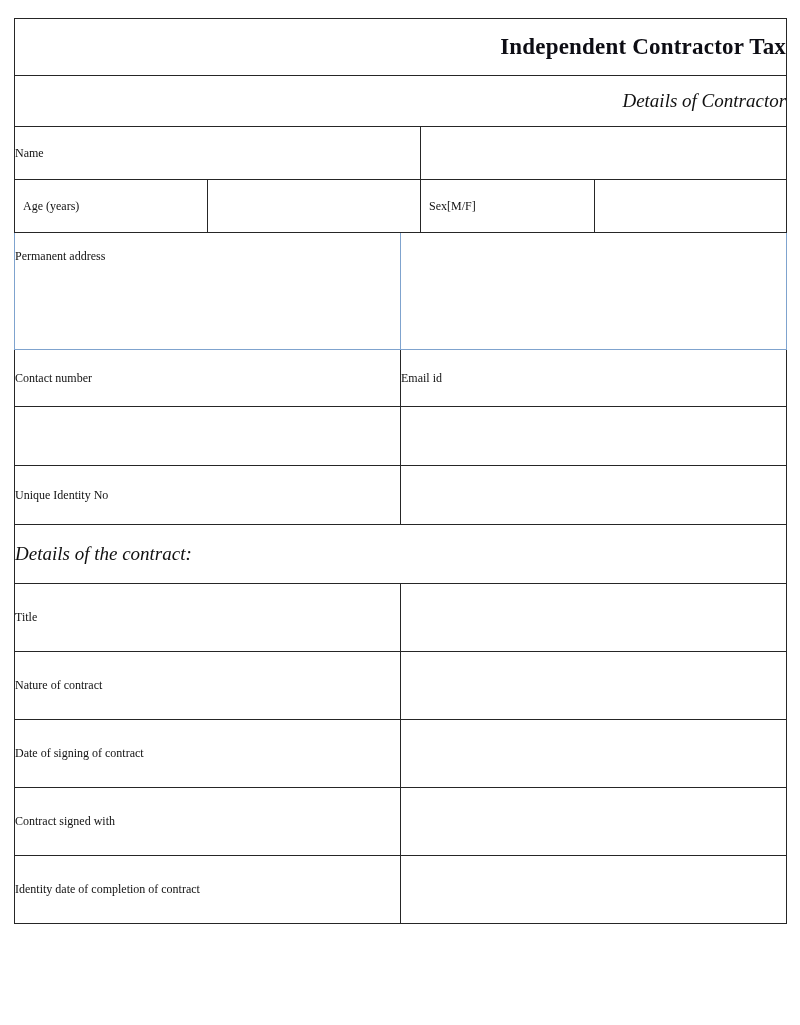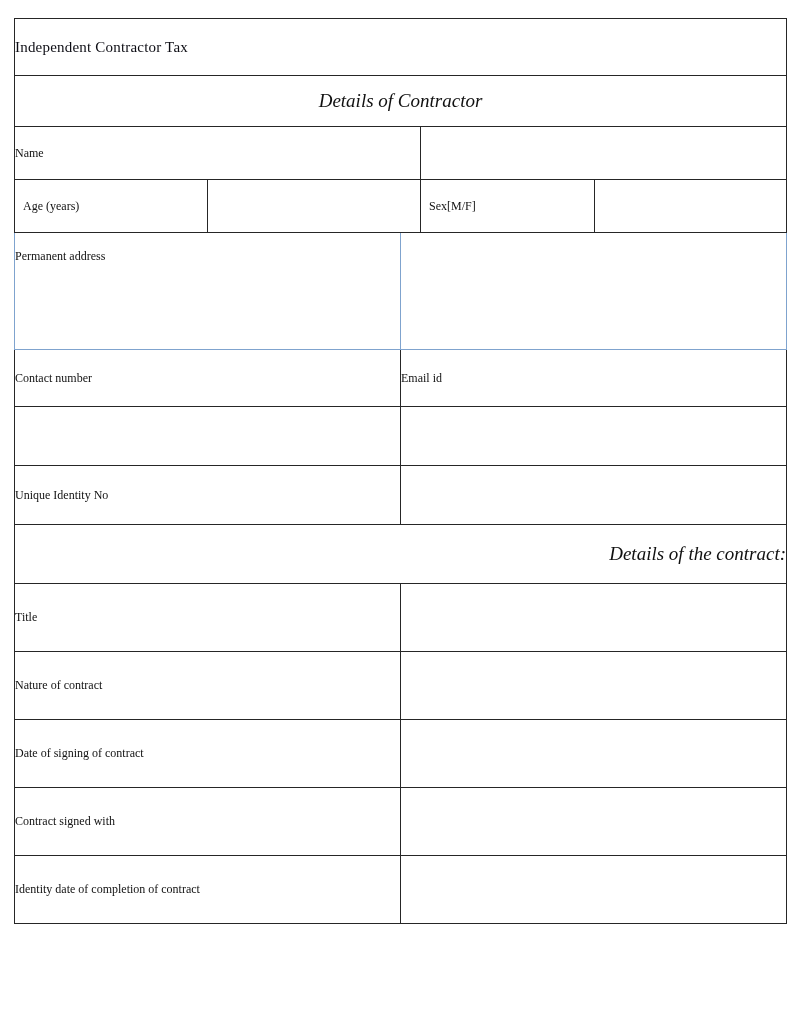--- a/index.html
+++ b/index.html
@@ -31,42 +31,42 @@
   .form-table td {
     border: 1.6px solid #262626;
     padding: 0;
     vertical-align: middle;
     background: #ffffff;
   }
   
   .title-cell {
     background: #88AFDE;
     height: 56px;
-    text-align: left;
-    font-size: 15px;
-    font-weight: normal;
+    text-align: right;
+    font-size: 23px;
+    font-weight: bold;
     letter-spacing: 0.2px;
     color: #0d0d14;
   }
   
   .section-band {
     background: #D3DCEE;
     height: 50px;
     padding-left: 14px;
     font-size: 19px;
     font-style: italic;
-    text-align: center;
+    text-align: right;
   }
   .section-band-white {
     background: #ffffff;
     height: 58px;
     padding-left: 28px;
     font-size: 19px;
     font-style: italic;
-    text-align: right;
+    text-align: left;
   }
   
   .lbl {
     text-align: left;
     font-size: 12px;
     height: 50px;
   }
   .blue { background: #D3DCEE; }
   .white { background: #ffffff; }
 

